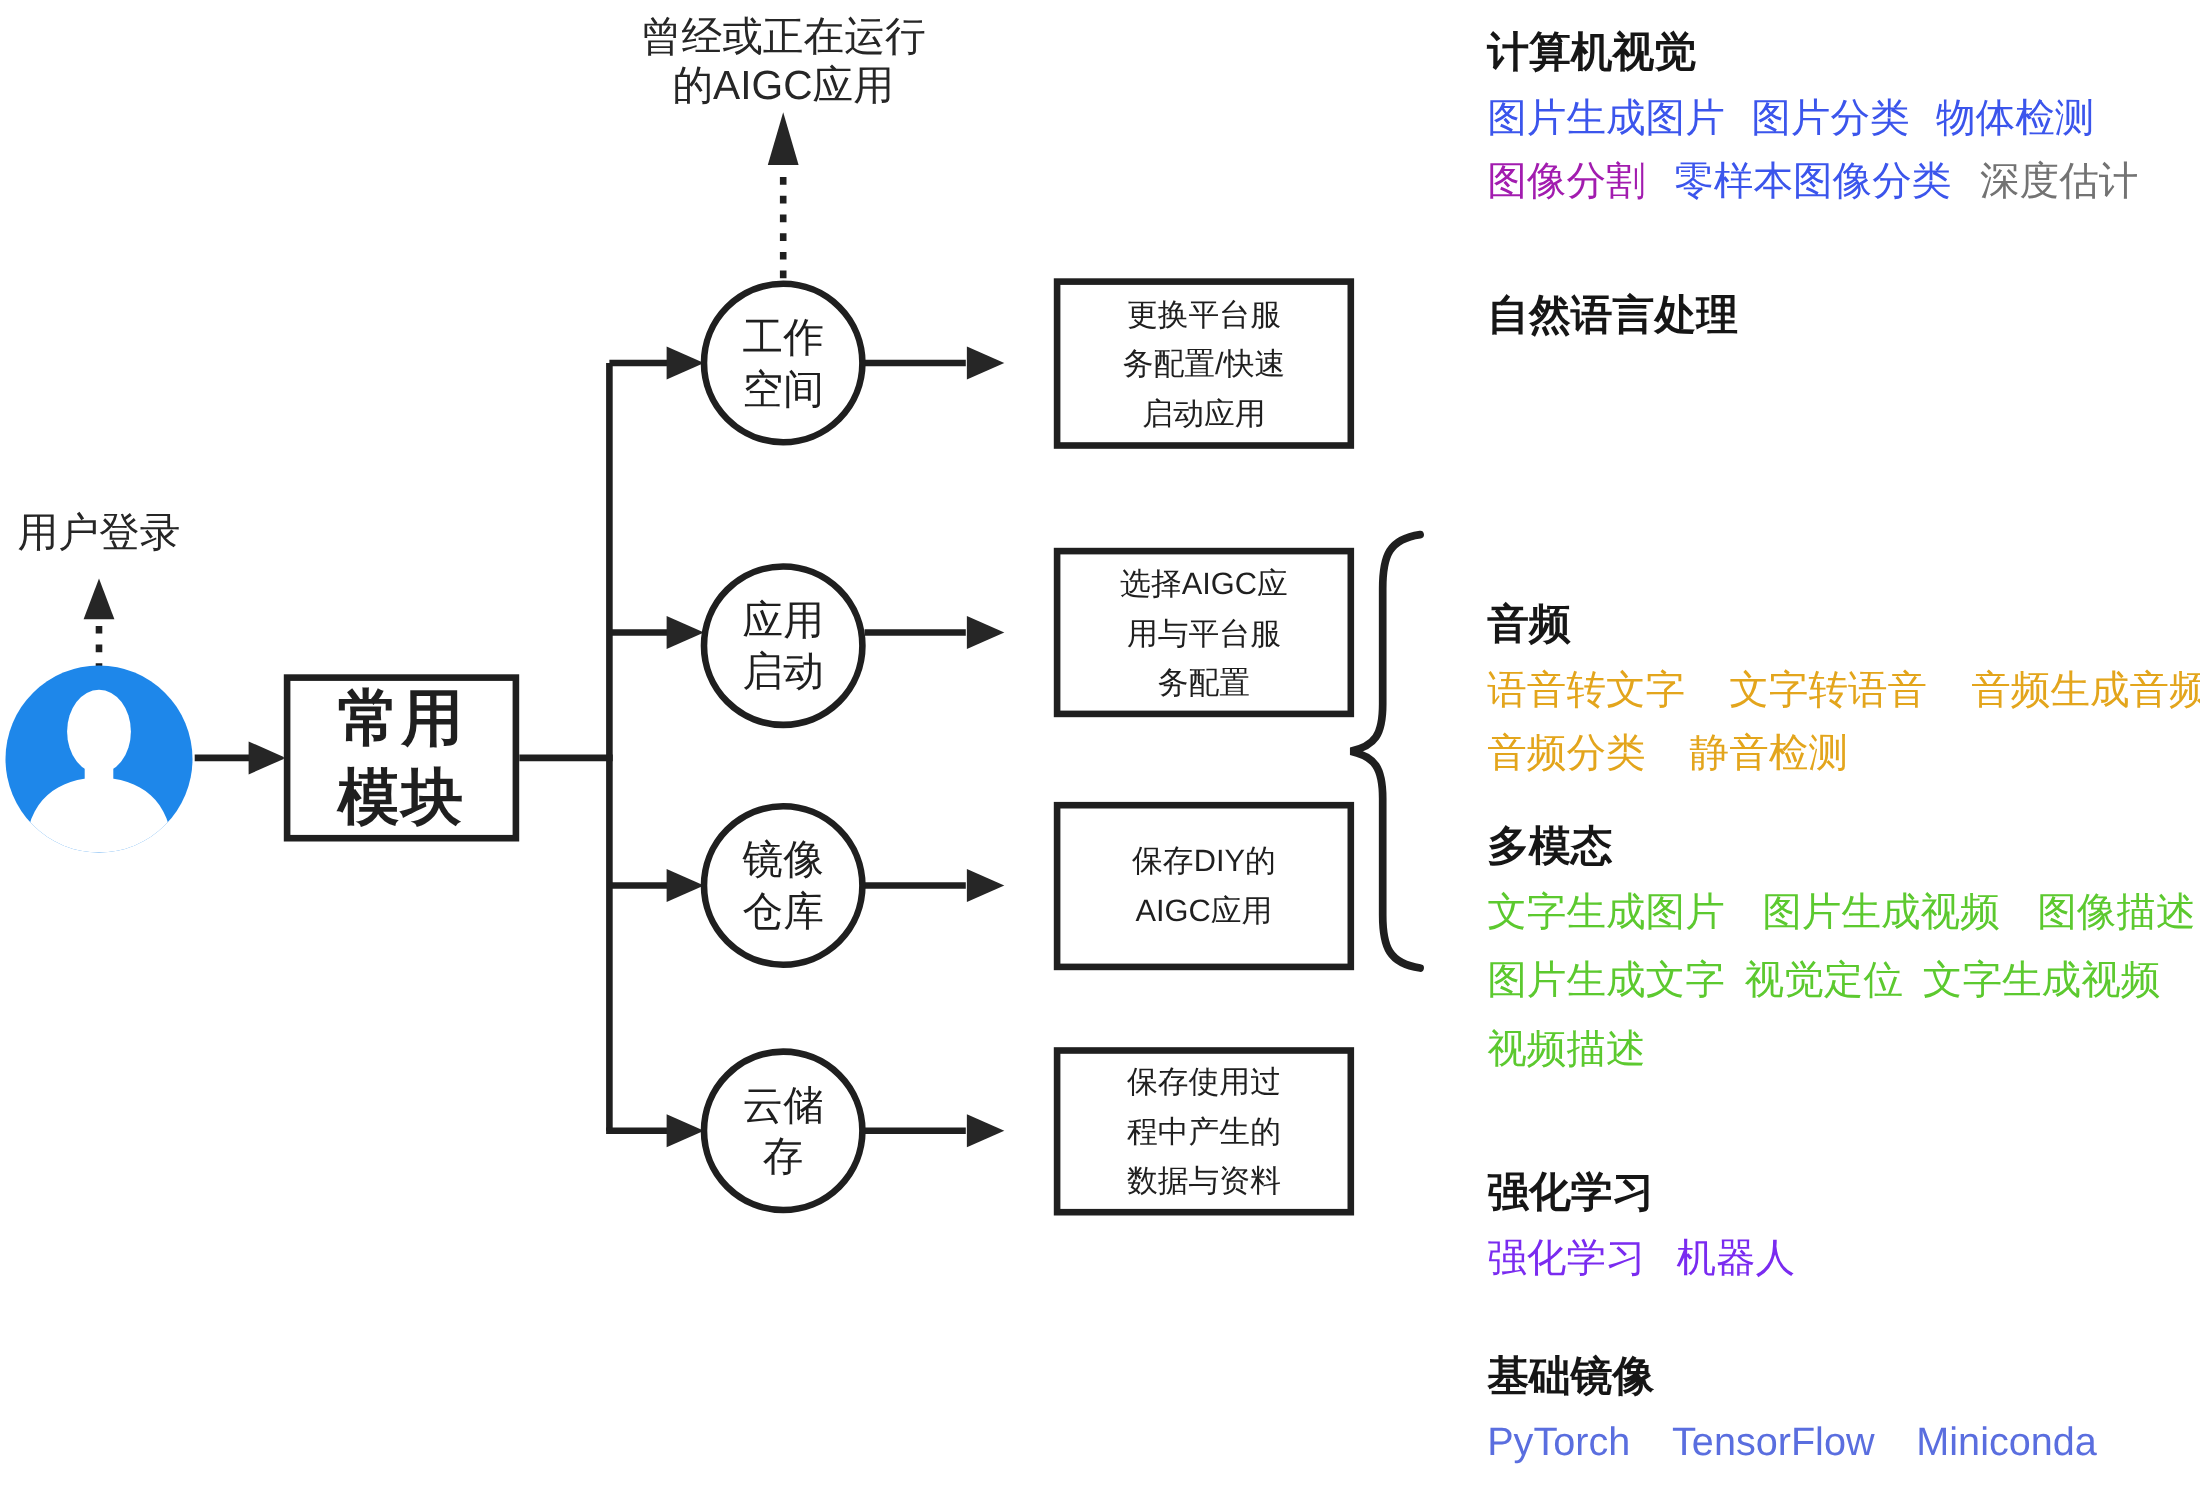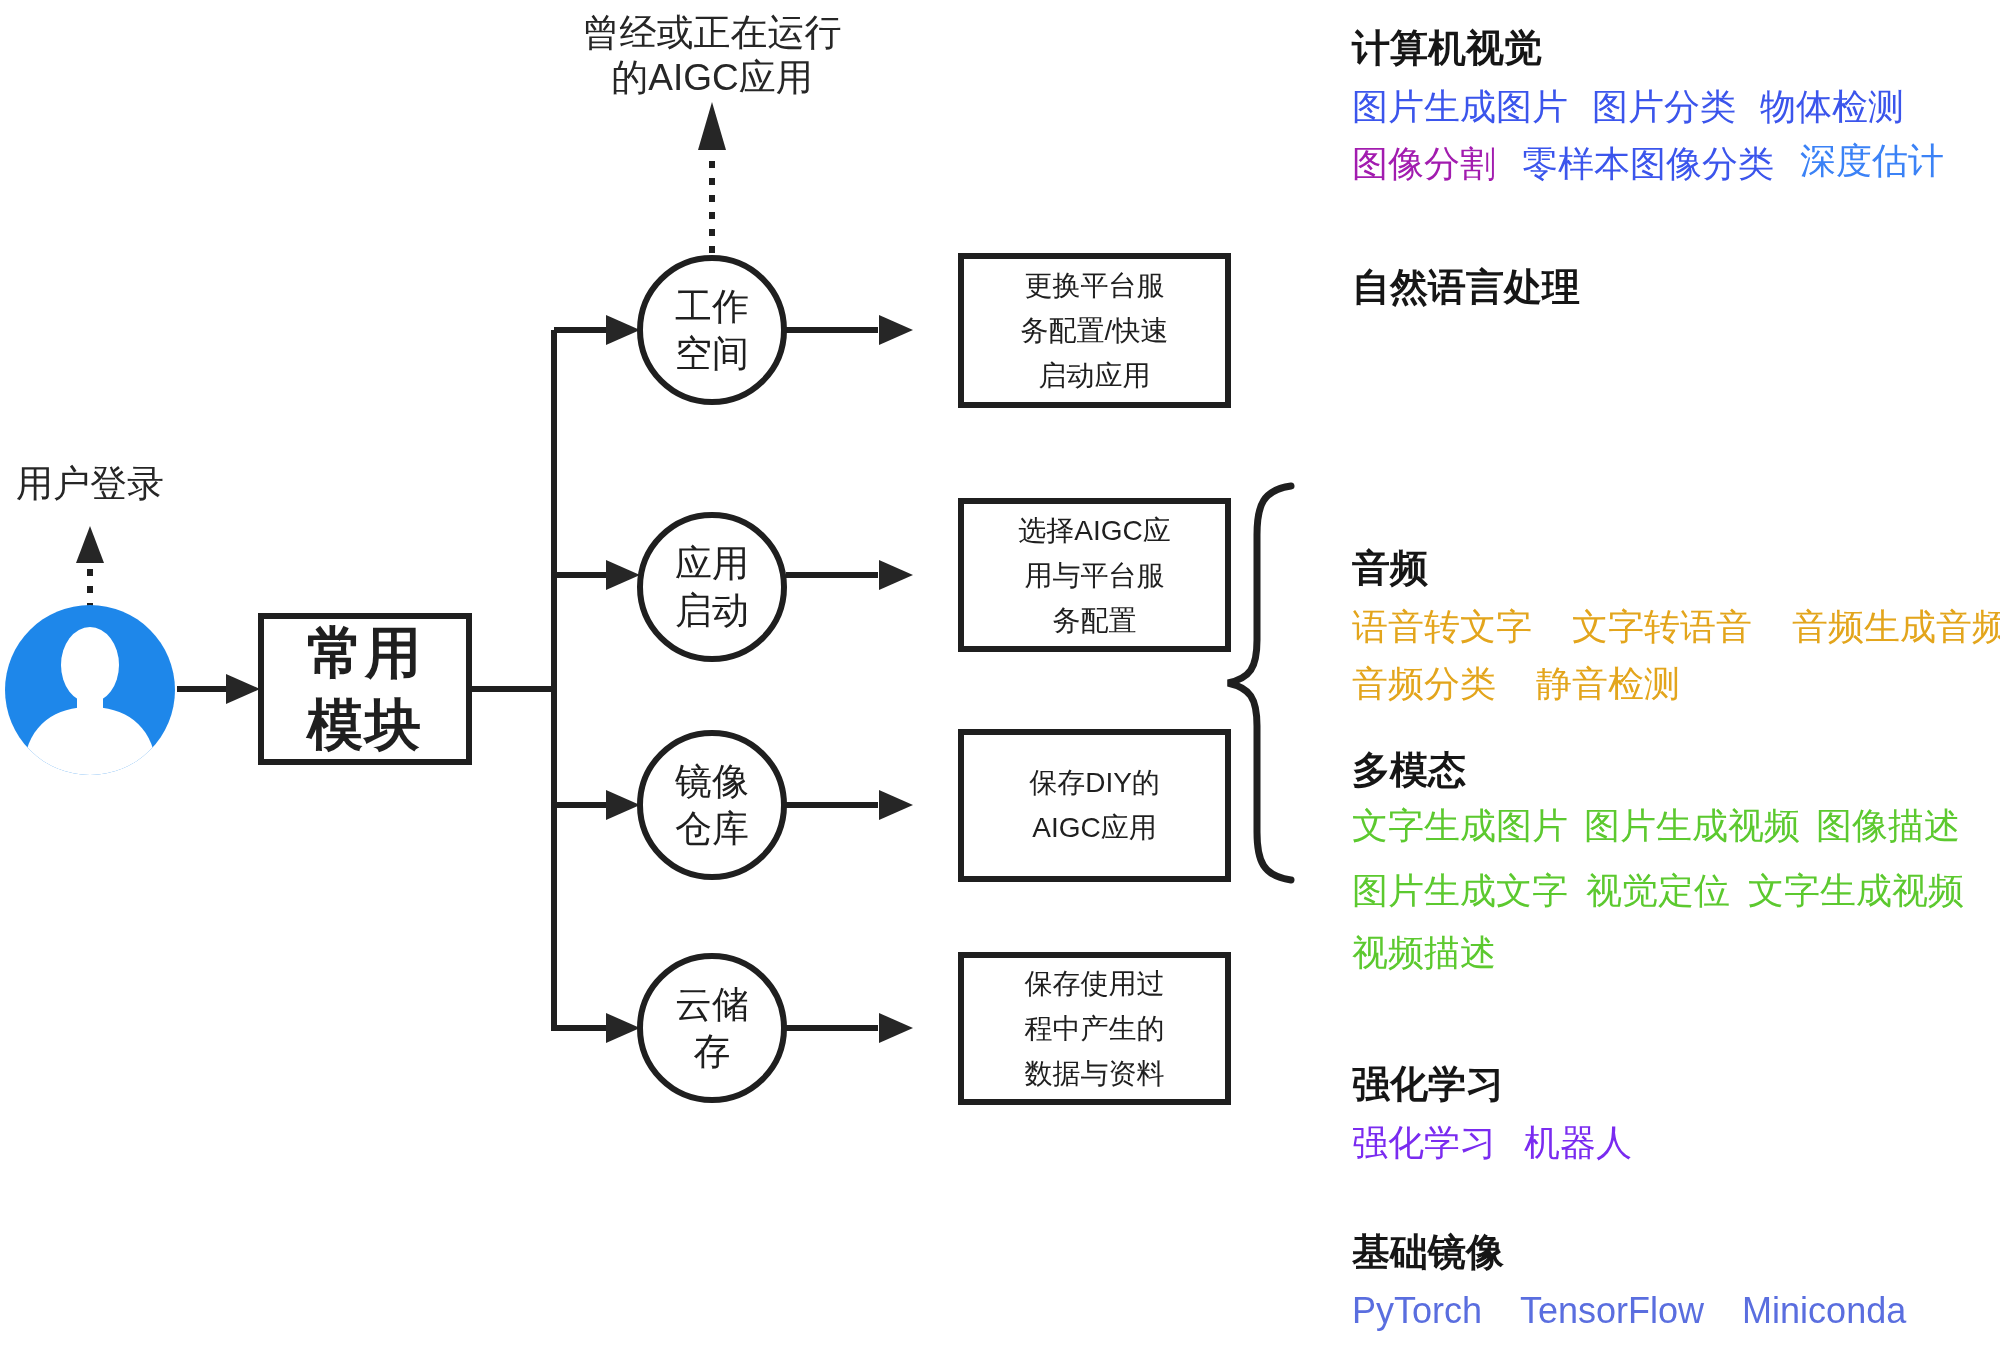--- a/index.html
+++ b/index.html
@@ -146,21 +146,21 @@
         <div class="category-title">计算机视觉</div>
         <div class="task-rows">
           <div class="task-row" style="gap: 24px;">
             <span class="task-item" style="color: rgb(59, 85, 236);">图片生成图片</span>
             <span class="task-item" style="color: rgb(59, 85, 236);">图片分类</span>
             <span class="task-item" style="color: rgb(59, 85, 236);">物体检测</span>
           </div>
           <div class="task-row" style="gap: 26px;">
             <span class="task-item" style="color: #a21caf;">图像分割</span>
             <span class="task-item" style="color: rgb(59, 85, 236);">零样本图像分类</span>
-            <span class="task-item" style="color: #3b82f6; font-family: Liberation Mono, monospace;">深度估计</span>
+            <span class="task-item" style="color: #737373;">深度估计</span>
           </div>
         </div>
       </div>
       <div class="category" style="top: 265px;">
         <div class="category-title">自然语言处理</div>
       </div>
       <div class="category" style="top: 546px;">
         <div class="category-title">音频</div>
         <div class="task-rows">
           <div class="task-row" style="gap: 40px;">
@@ -170,21 +170,21 @@
           </div>
           <div class="task-row" style="gap: 40px;">
             <span class="task-item" style="color: rgb(227, 165, 28);">音频分类</span>
             <span class="task-item" style="color: rgb(227, 165, 28);">静音检测</span>
           </div>
         </div>
       </div>
       <div class="category" style="top: 748px;">
         <div class="category-title">多模态</div>
         <div class="task-rows">
-          <div class="task-row" style="gap: 16px; margin-top: 12px; font-family: Liberation Mono, monospace;">
+          <div class="task-row" style="gap: 34px; margin-top: 12px;">
             <span class="task-item" style="color: rgb(92, 201, 47);">文字生成图片</span>
             <span class="task-item" style="color: rgb(92, 201, 47);">图片生成视频</span>
             <span class="task-item" style="color: rgb(92, 201, 47);">图像描述</span>
           </div>
           <div class="task-row" style="gap: 18px; margin-top: 12px;">
             <span class="task-item" style="color: rgb(92, 201, 47);">图片生成文字</span>
             <span class="task-item" style="color: rgb(92, 201, 47);">视觉定位</span>
             <span class="task-item" style="color: rgb(92, 201, 47);">文字生成视频</span>
           </div>
           <div class="task-row" style="gap: 28px; margin-top: 12px;">

